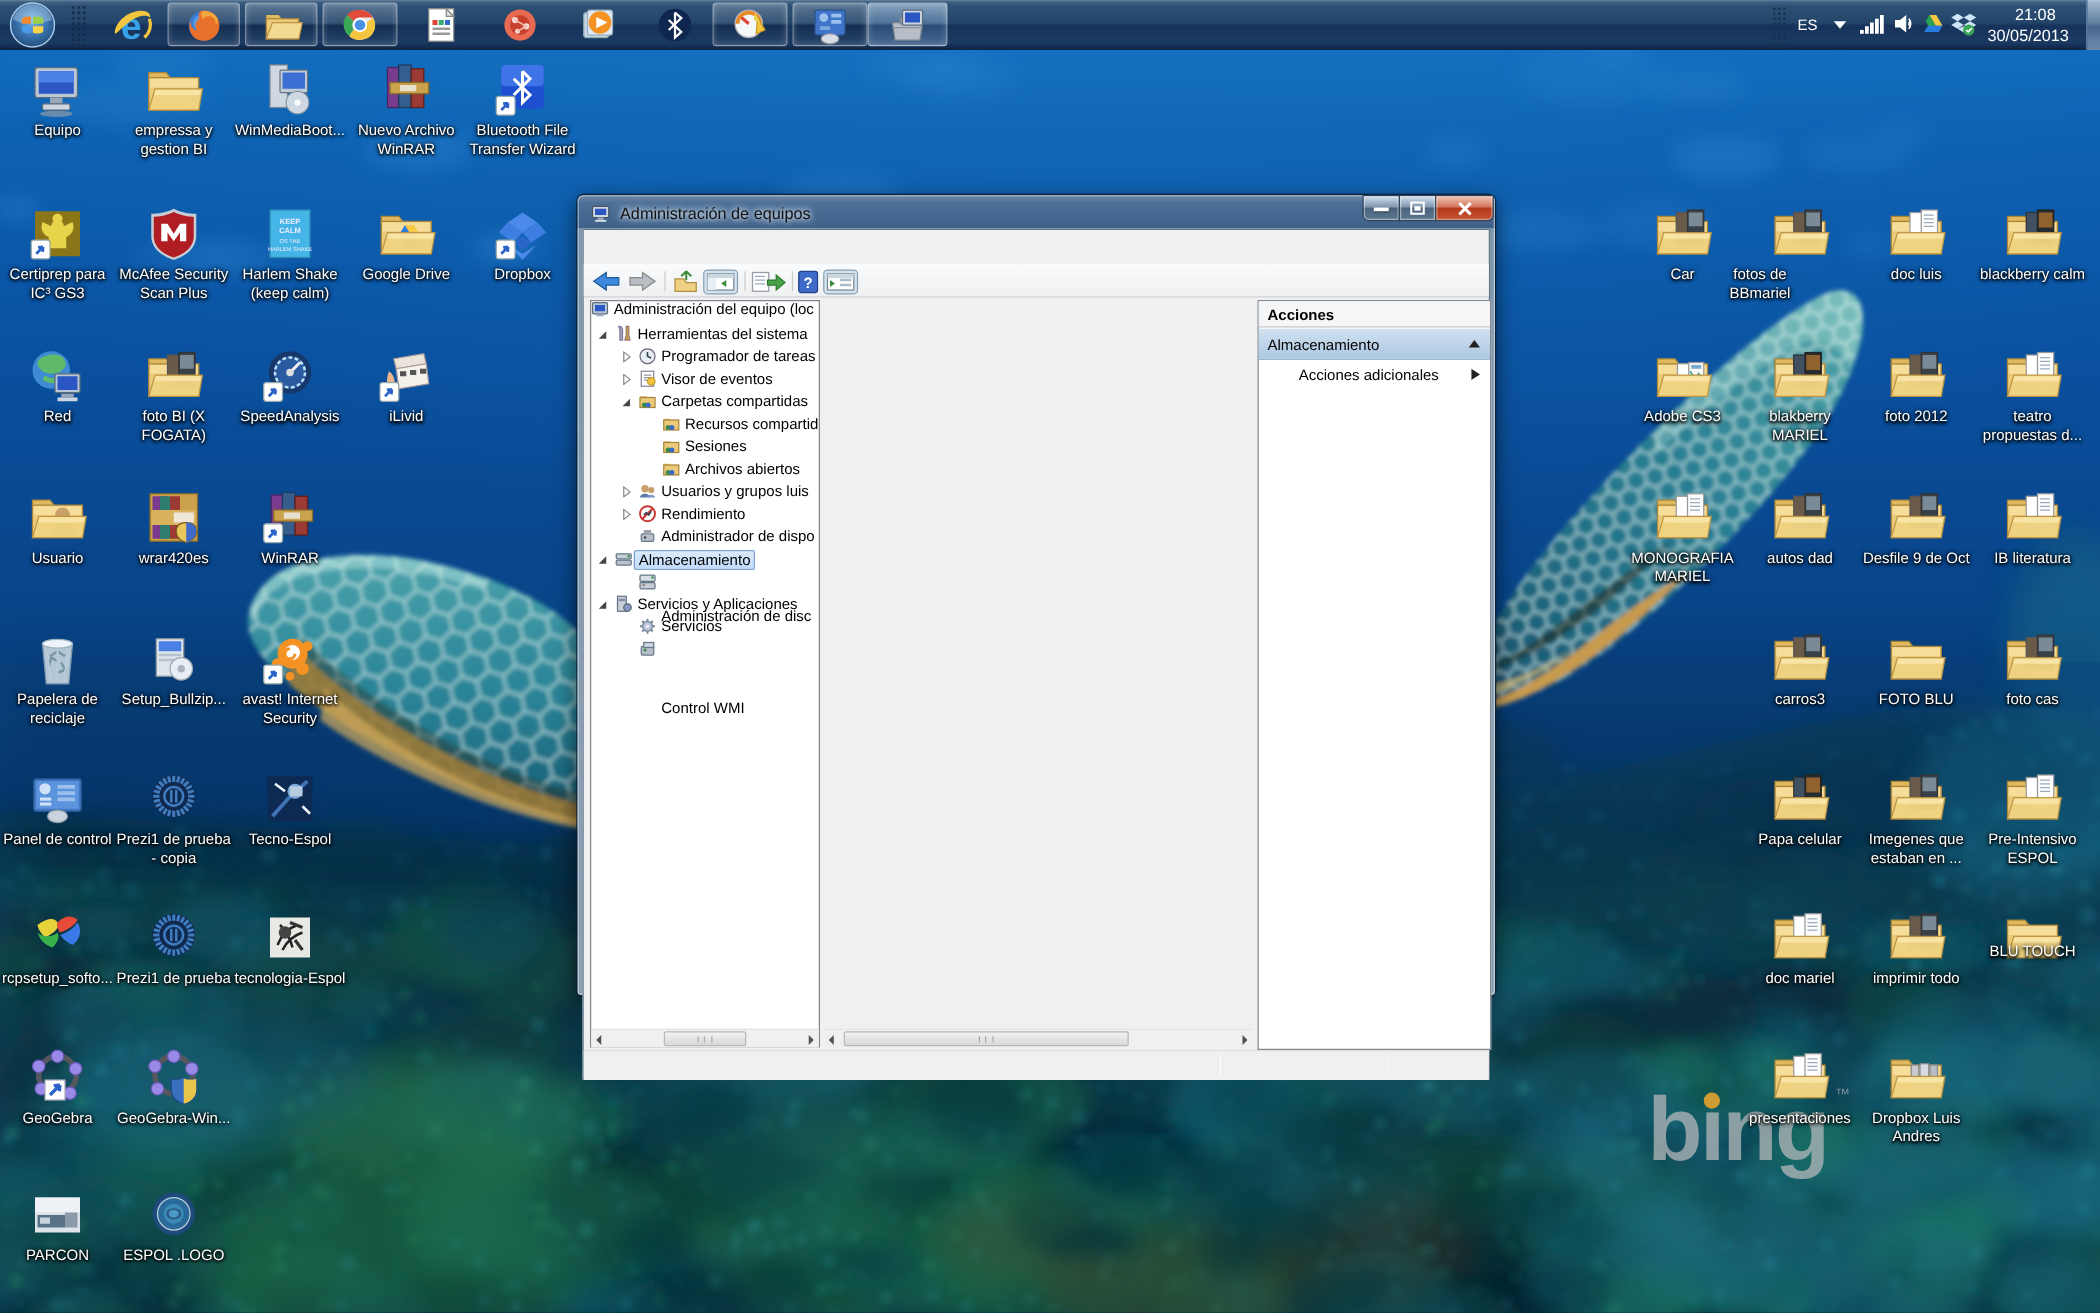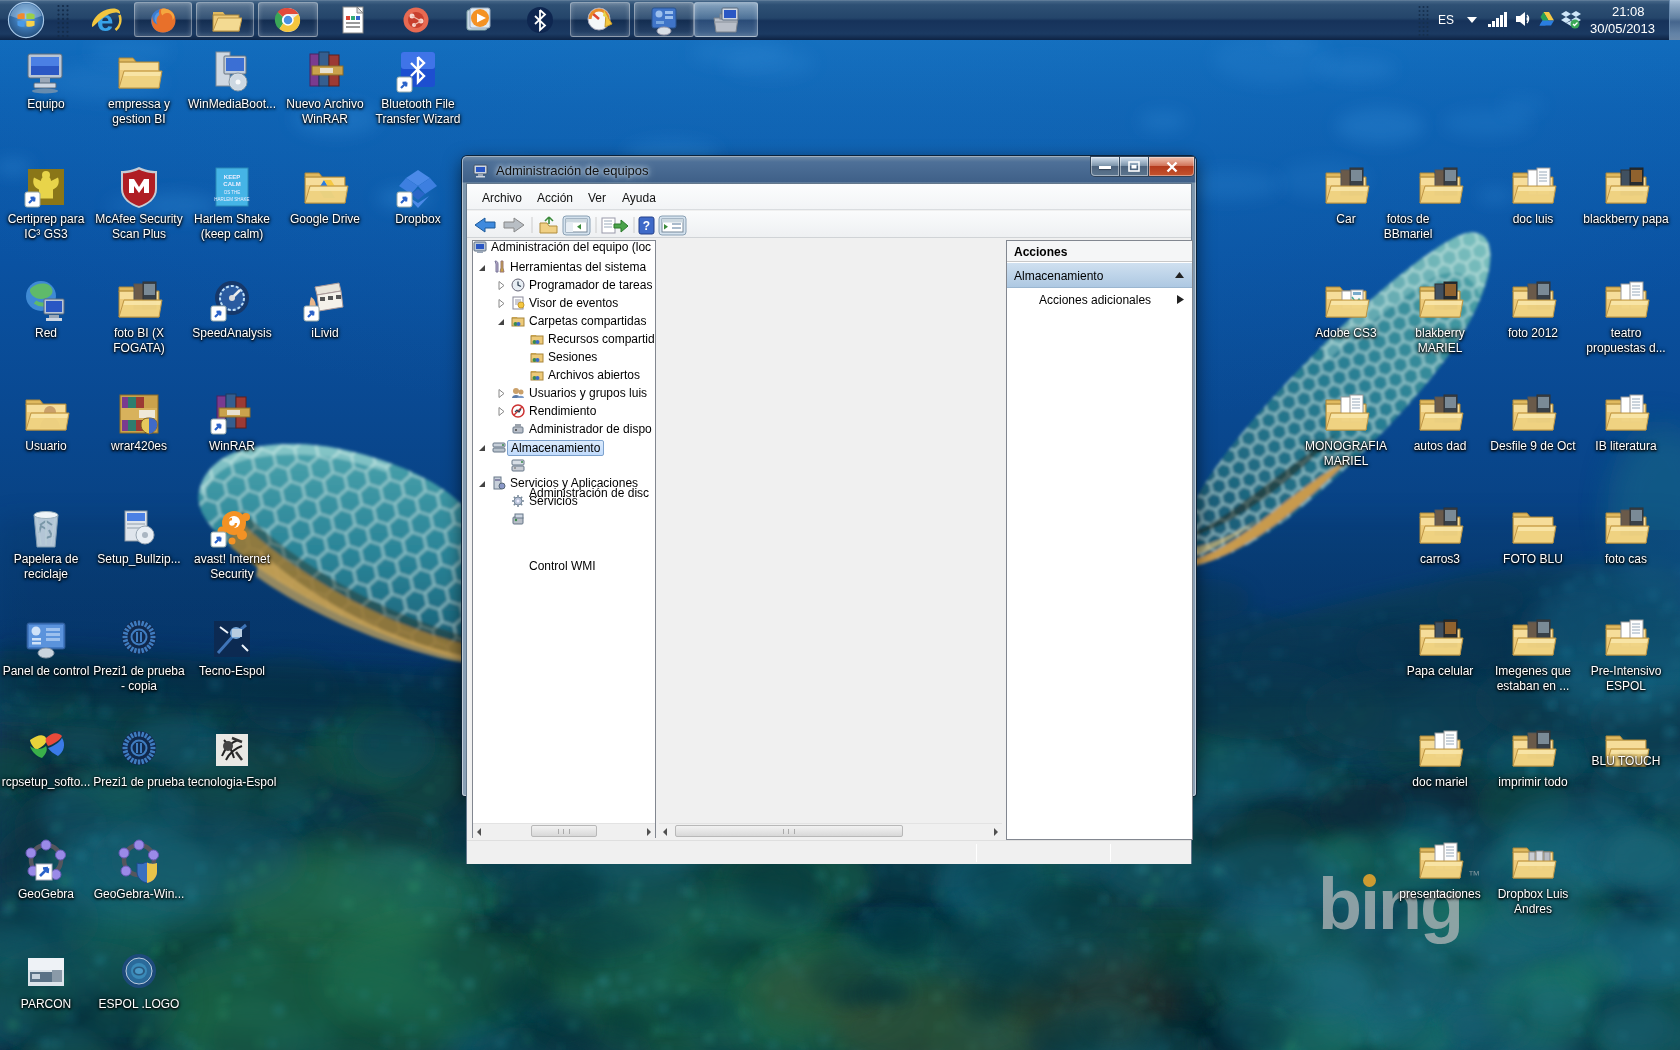--- a/index.html
+++ b/index.html
@@ -2134,21 +2134,21 @@
 <path d="M4,10 L18,10 L22,15 L4,15 Z" fill="#e0b95e" stroke="#a8853a" stroke-width="1"></path>
 <path d="M4,14 L44,14 L44,40 L4,40 Z" fill="#edca79" stroke="#a8853a" stroke-width="1"></path>
 <path d="M5,15 L43,15 L43,22 L5,22 Z" fill="#f6dd9a"></path>
 <g>
         <rect x="19" y="7" width="12" height="25" fill="#405060" stroke="#333"></rect>
         <rect x="28" y="5" width="13" height="27" fill="#262c30" stroke="#222"></rect>
         <rect x="29" y="7" width="11" height="12" fill="#90622e"></rect>
       </g>
 <path d="M4,40 L9,23 L47,23 L44,40 Z" fill="#f0d382" stroke="#bd9545" stroke-width="1" opacity=".97"></path>
 <path d="M9.5,24 L46,24 L45,28 L8.5,28 Z" fill="#f8e5a8" opacity=".9"></path>
-</svg><div class="lbl" style="left:1576px;top:212px">blackberry papa</div><svg class="dico" viewBox="0 0 48 48" style="left:1322px;top:277px">
+</svg><div class="lbl" style="left:1576px;top:212px">blackberry calm</div><svg class="dico" viewBox="0 0 48 48" style="left:1322px;top:277px">
 <path d="M4,10 L18,10 L22,15 L4,15 Z" fill="#e0b95e" stroke="#a8853a" stroke-width="1"></path>
 <path d="M4,14 L44,14 L44,40 L4,40 Z" fill="#edca79" stroke="#a8853a" stroke-width="1"></path>
 <path d="M5,15 L43,15 L43,22 L5,22 Z" fill="#f6dd9a"></path>
 <g>
         <rect x="20" y="14" width="12" height="18" fill="#fff" stroke="#999"></rect>
         <rect x="29" y="13" width="12" height="19" fill="#f8f8f8" stroke="#999"></rect>
         <path d="M30,20 l4,6 l3,-4 l3,5" stroke="#4a9" stroke-width="1.5" fill="none"></path>
         <rect x="31" y="15" width="8" height="3" fill="#7ac"></rect>
       </g>
 <path d="M4,40 L9,23 L47,23 L44,40 Z" fill="#f0d382" stroke="#bd9545" stroke-width="1" opacity=".97"></path>
@@ -2571,26 +2571,20 @@
 <div style="position:absolute;left:8px;top:9px;width:12px;height:3px;background:#fff;box-shadow:0 1px 1px #345"></div>
 <svg style="position:absolute;left:35px;top:4px" width="16" height="12" viewBox="0 0 16 12">
         <rect x="3" y="1" width="10" height="9" fill="none" stroke="#fff" stroke-width="1.6"></rect>
         <rect x="5.5" y="4" width="5" height="3.5" fill="#fff"></rect>
       </svg>
 <svg style="position:absolute;left:73px;top:4px" width="16" height="12" viewBox="0 0 16 12">
         <path d="M3.5,1.5 L12.5,10.5 M12.5,1.5 L3.5,10.5" stroke="#fff" stroke-width="2.4"></path>
       </svg>
 </div>
     <div style="position:absolute;left:4px;top:27px;width:726px;height:681px;background:#f0f0f0;border:1px solid #64788c">
-      <div style="position:absolute;left:0;top:0;width:724px;height:26px;background:linear-gradient(#fcfdfe,#f2f4f6);border-bottom:1px solid #dadde0;font-size:12px;color:#111">
-        <span style="position:absolute;left:15px;top:7px">Archivo</span>
-        <span style="position:absolute;left:70px;top:7px">Acción</span>
-        <span style="position:absolute;left:121px;top:7px">Ver</span>
-        <span style="position:absolute;left:155px;top:7px">Ayuda</span>
-      </div>
       <div style="position:absolute;left:0;top:27px;width:724px;height:27px;background:linear-gradient(#fafbfc,#eef0f2);border-bottom:1px solid #d0d3d6">
         <svg style="position:absolute;left:5px;top:3px" width="240" height="22" viewBox="0 0 240 22">
 <path d="M3,11 L13,4 L13,8 L23,8 L23,14 L13,14 L13,18 Z" fill="#3f8ade" stroke="#1d5a9a"></path>
 <path d="M32,8 L42,8 L42,4 L52,11 L42,18 L42,14 L32,14 Z" fill="#b8bec4" stroke="#888"></path>
 <line x1="60" y1="3" x2="60" y2="19" stroke="#ccc"></line>
 <path d="M68,9 L75,9 L77,12 L85,12 L85,19 L68,19 Z" fill="#f0d084" stroke="#b08d3e"></path>
           <path d="M77,3 L81,7 M77,3 L73,7 M77,3 L77,10" stroke="#3a8a3a" stroke-width="1.6" fill="none"></path>
 <rect x="91" y="2" width="27" height="19" rx="3" fill="#d4e2ee" stroke="#8aa0b4"></rect>
           <rect x="94" y="5" width="21" height="13" fill="#fff" stroke="#789"></rect>
           <rect x="94" y="5" width="21" height="3.5" fill="#ccd8e0"></rect>

